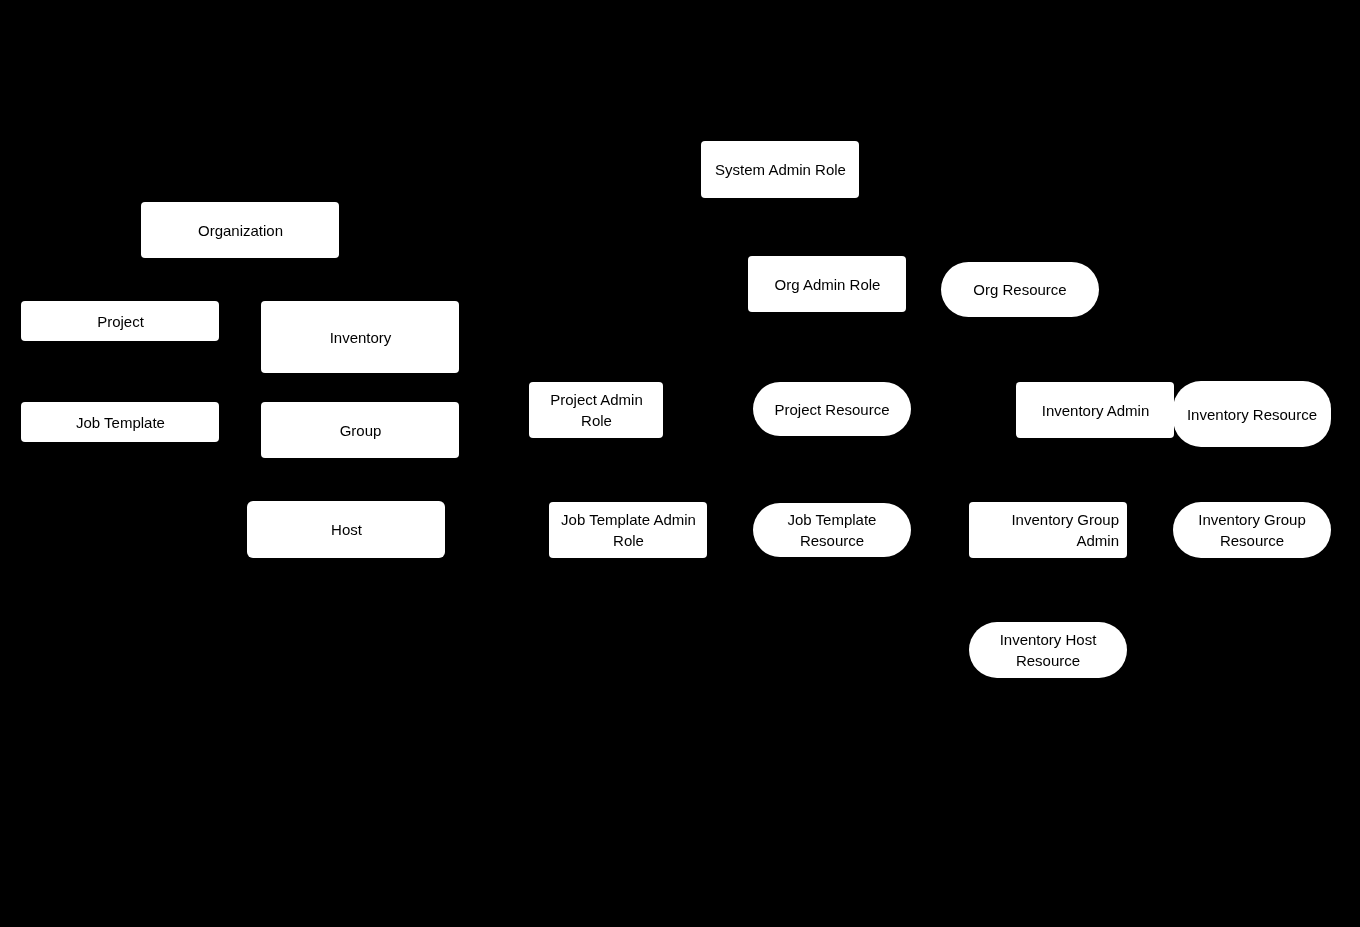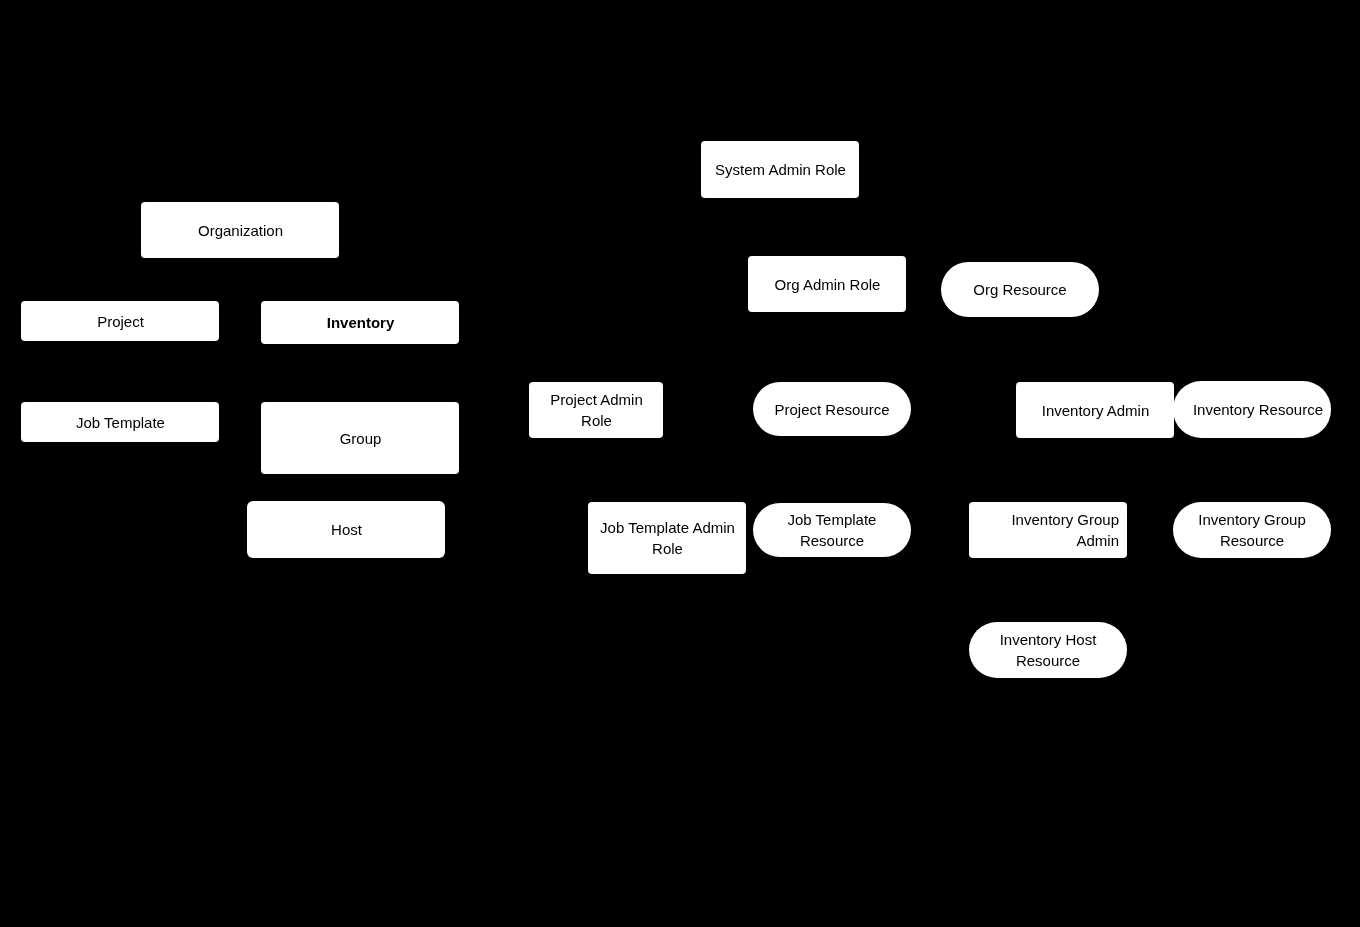--- a/index.html
+++ b/index.html
@@ -46,29 +46,29 @@
 <div class="canvas">
 
   <div class="node rect" style="left:141px; top:202px; width:198px; height:56px;">
     <span>Organization</span>
   </div>
 
   <div class="node rect" style="left:21px; top:301px; width:198px; height:40px;">
     <span>Project</span>
   </div>
 
-  <div class="node rect" style="left:261px; top:301px; width:198px; height:43px;font-weight:bold;">
+  <div class="node rect" style="left:261px; top:301px; width:198px; height:72px;">
     <span>Inventory</span>
   </div>
 
   <div class="node rect" style="left:21px; top:402px; width:198px; height:40px;">
     <span>Job Template</span>
   </div>
 
-  <div class="node rect" style="left:261px; top:402px; width:198px; height:72px;">
+  <div class="node rect" style="left:261px; top:402px; width:198px; height:56px;">
     <span>Group</span>
   </div>
 
   <div class="node rect" style="left:247px; top:501px; width:198px; height:57px;border-radius:6px;">
     <span>Host</span>
   </div>
 
   <div class="node rect" style="left:701px; top:141px; width:158px; height:57px;">
     <span>System Admin Role</span>
   </div>
@@ -86,25 +86,25 @@
   </div>
 
   <div class="node pill" style="left:753px; top:382px; width:158px; height:54px;">
     <span>Project Resource</span>
   </div>
 
   <div class="node rect" style="left:969px; top:382px; width:158px; height:56px;margin-left:47px;">
     <span>Inventory Admin</span>
   </div>
 
-  <div class="node pill" style="left:1173px; top:381px; width:158px; height:57px;text-align:right;">
+  <div class="node pill" style="left:1173px; top:381px; width:158px; height:66px;">
     <span>Inventory Resource</span>
   </div>
 
-  <div class="node rect" style="left:588px; top:502px; width:158px; height:72px;">
+  <div class="node rect" style="left:549px; top:502px; width:158px; height:56px;">
     <span>Job Template Admin Role</span>
   </div>
 
   <div class="node pill" style="left:753px; top:503px; width:158px; height:54px;">
     <span>Job Template Resource</span>
   </div>
 
   <div class="node rect" style="left:969px; top:502px; width:158px; height:56px;text-align:right;">
     <span>Inventory Group Admin</span>
   </div>

